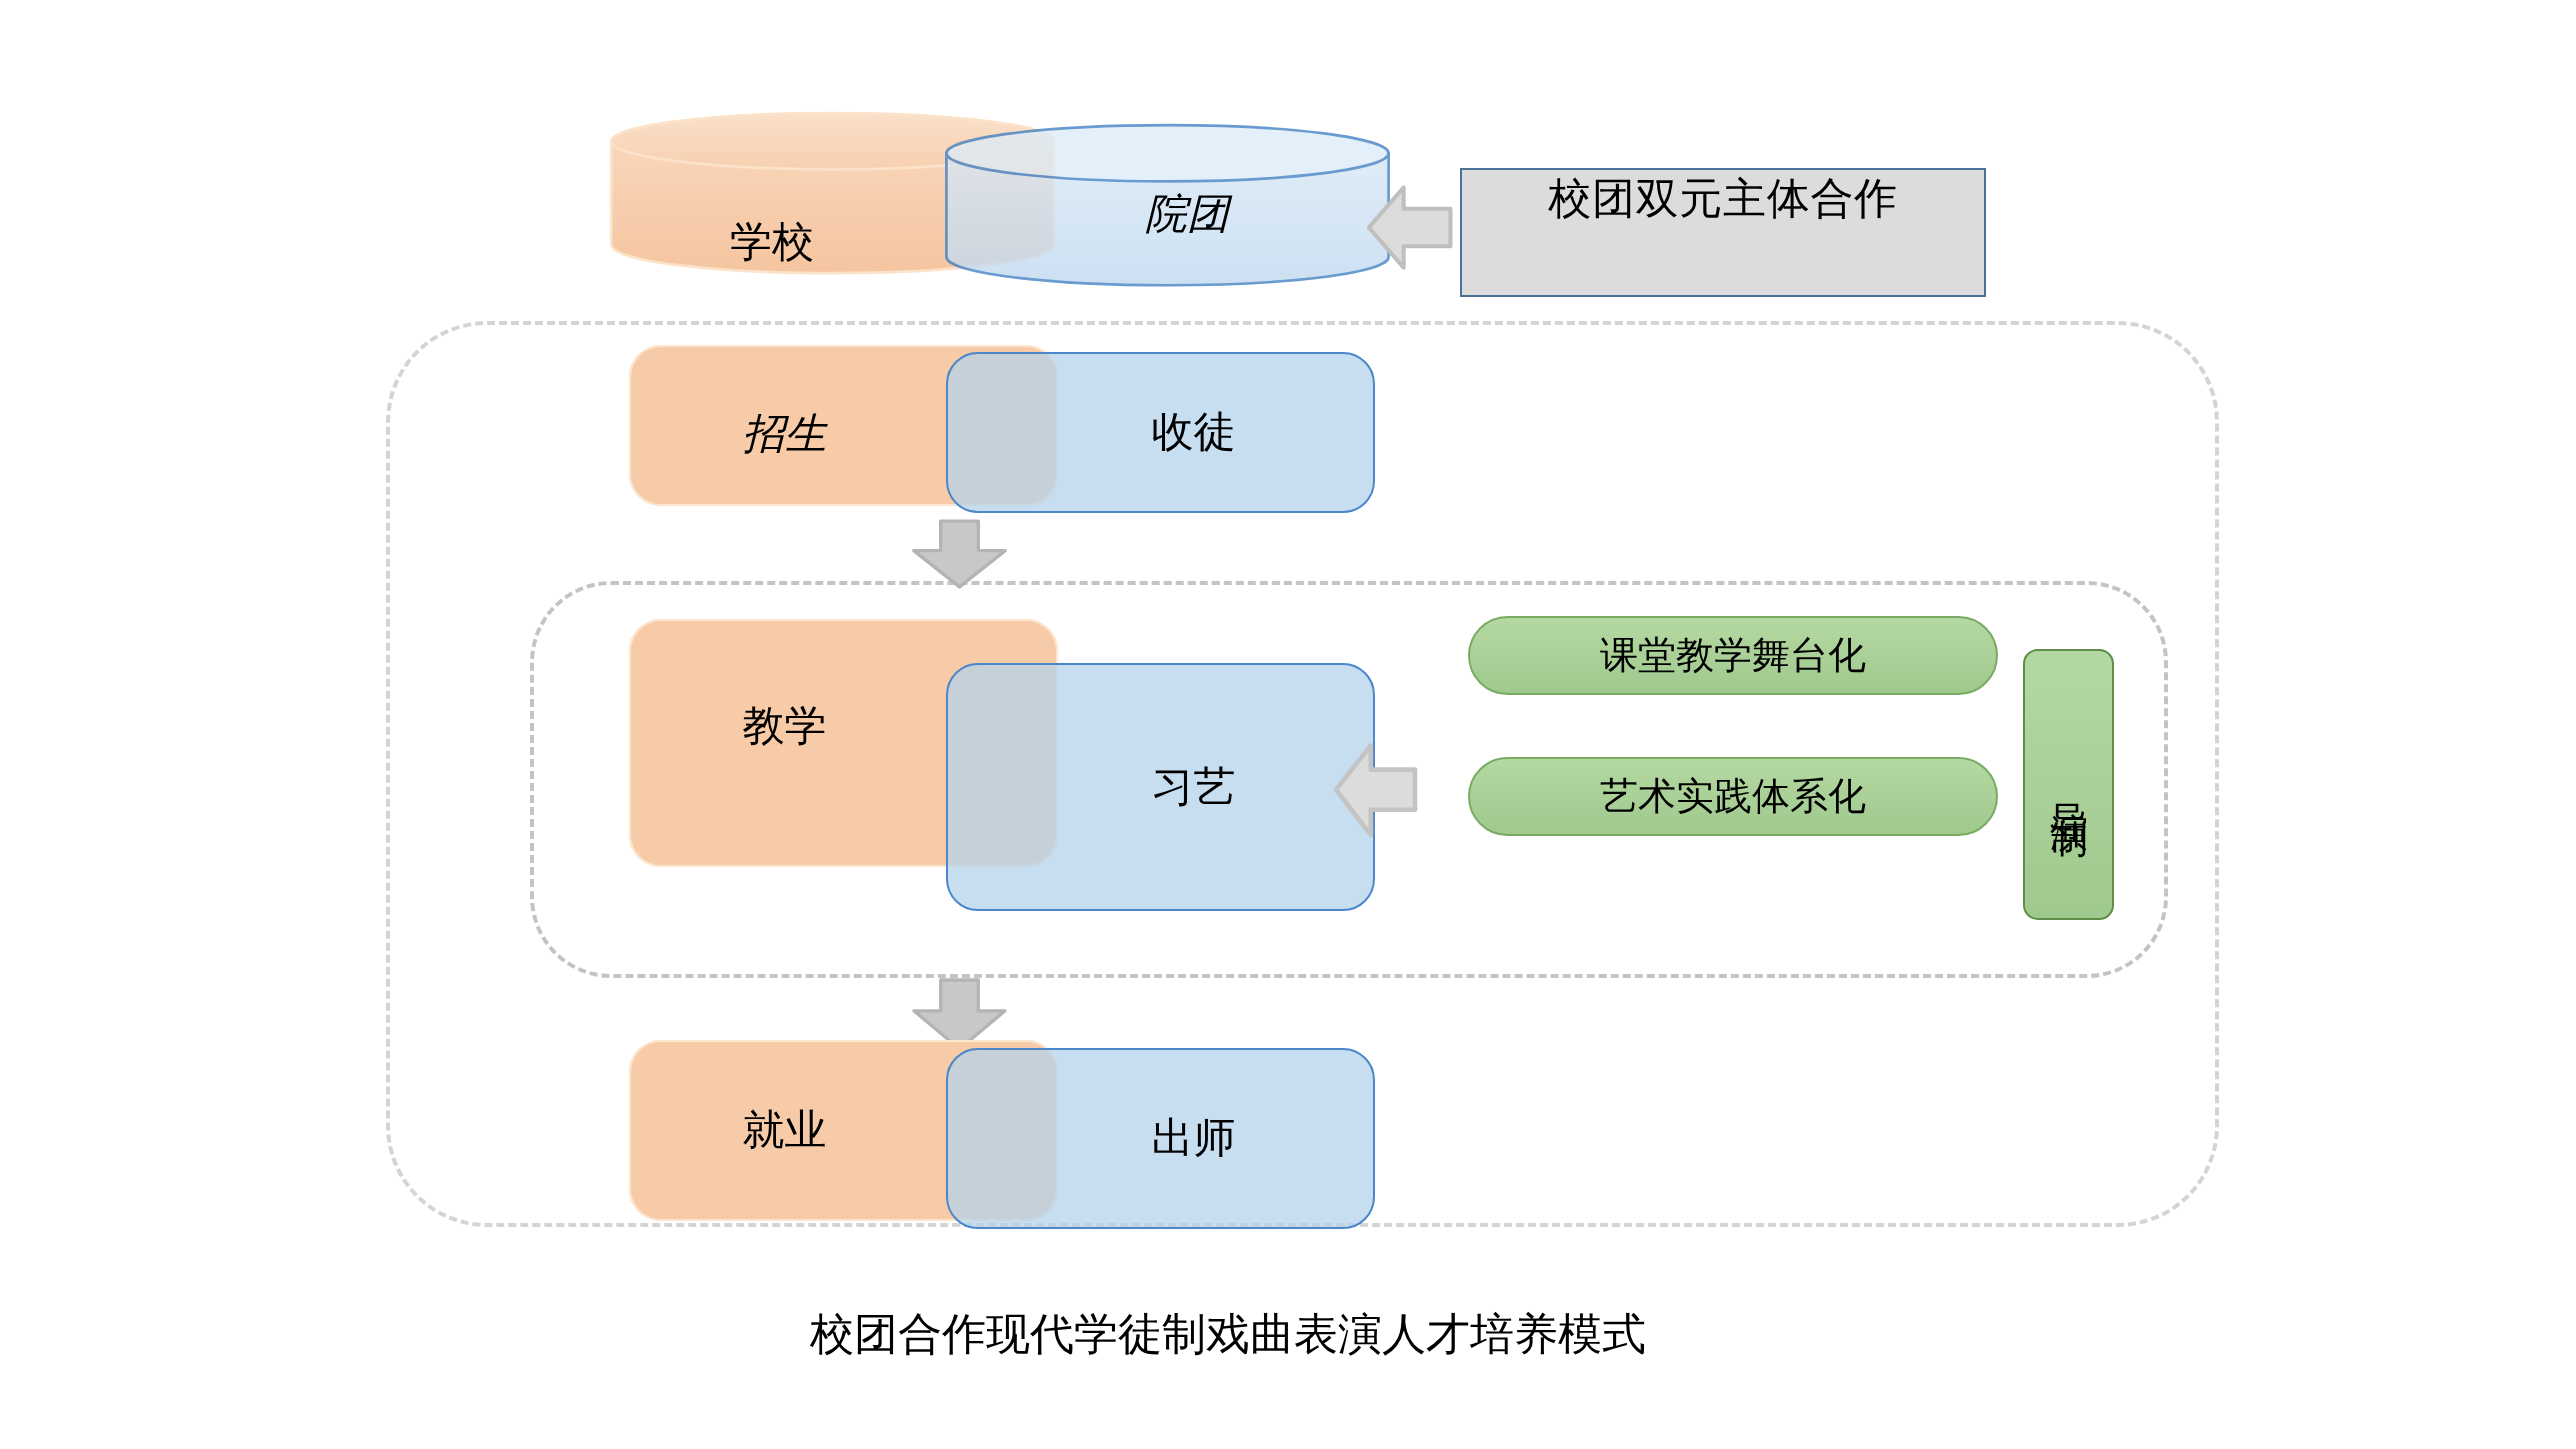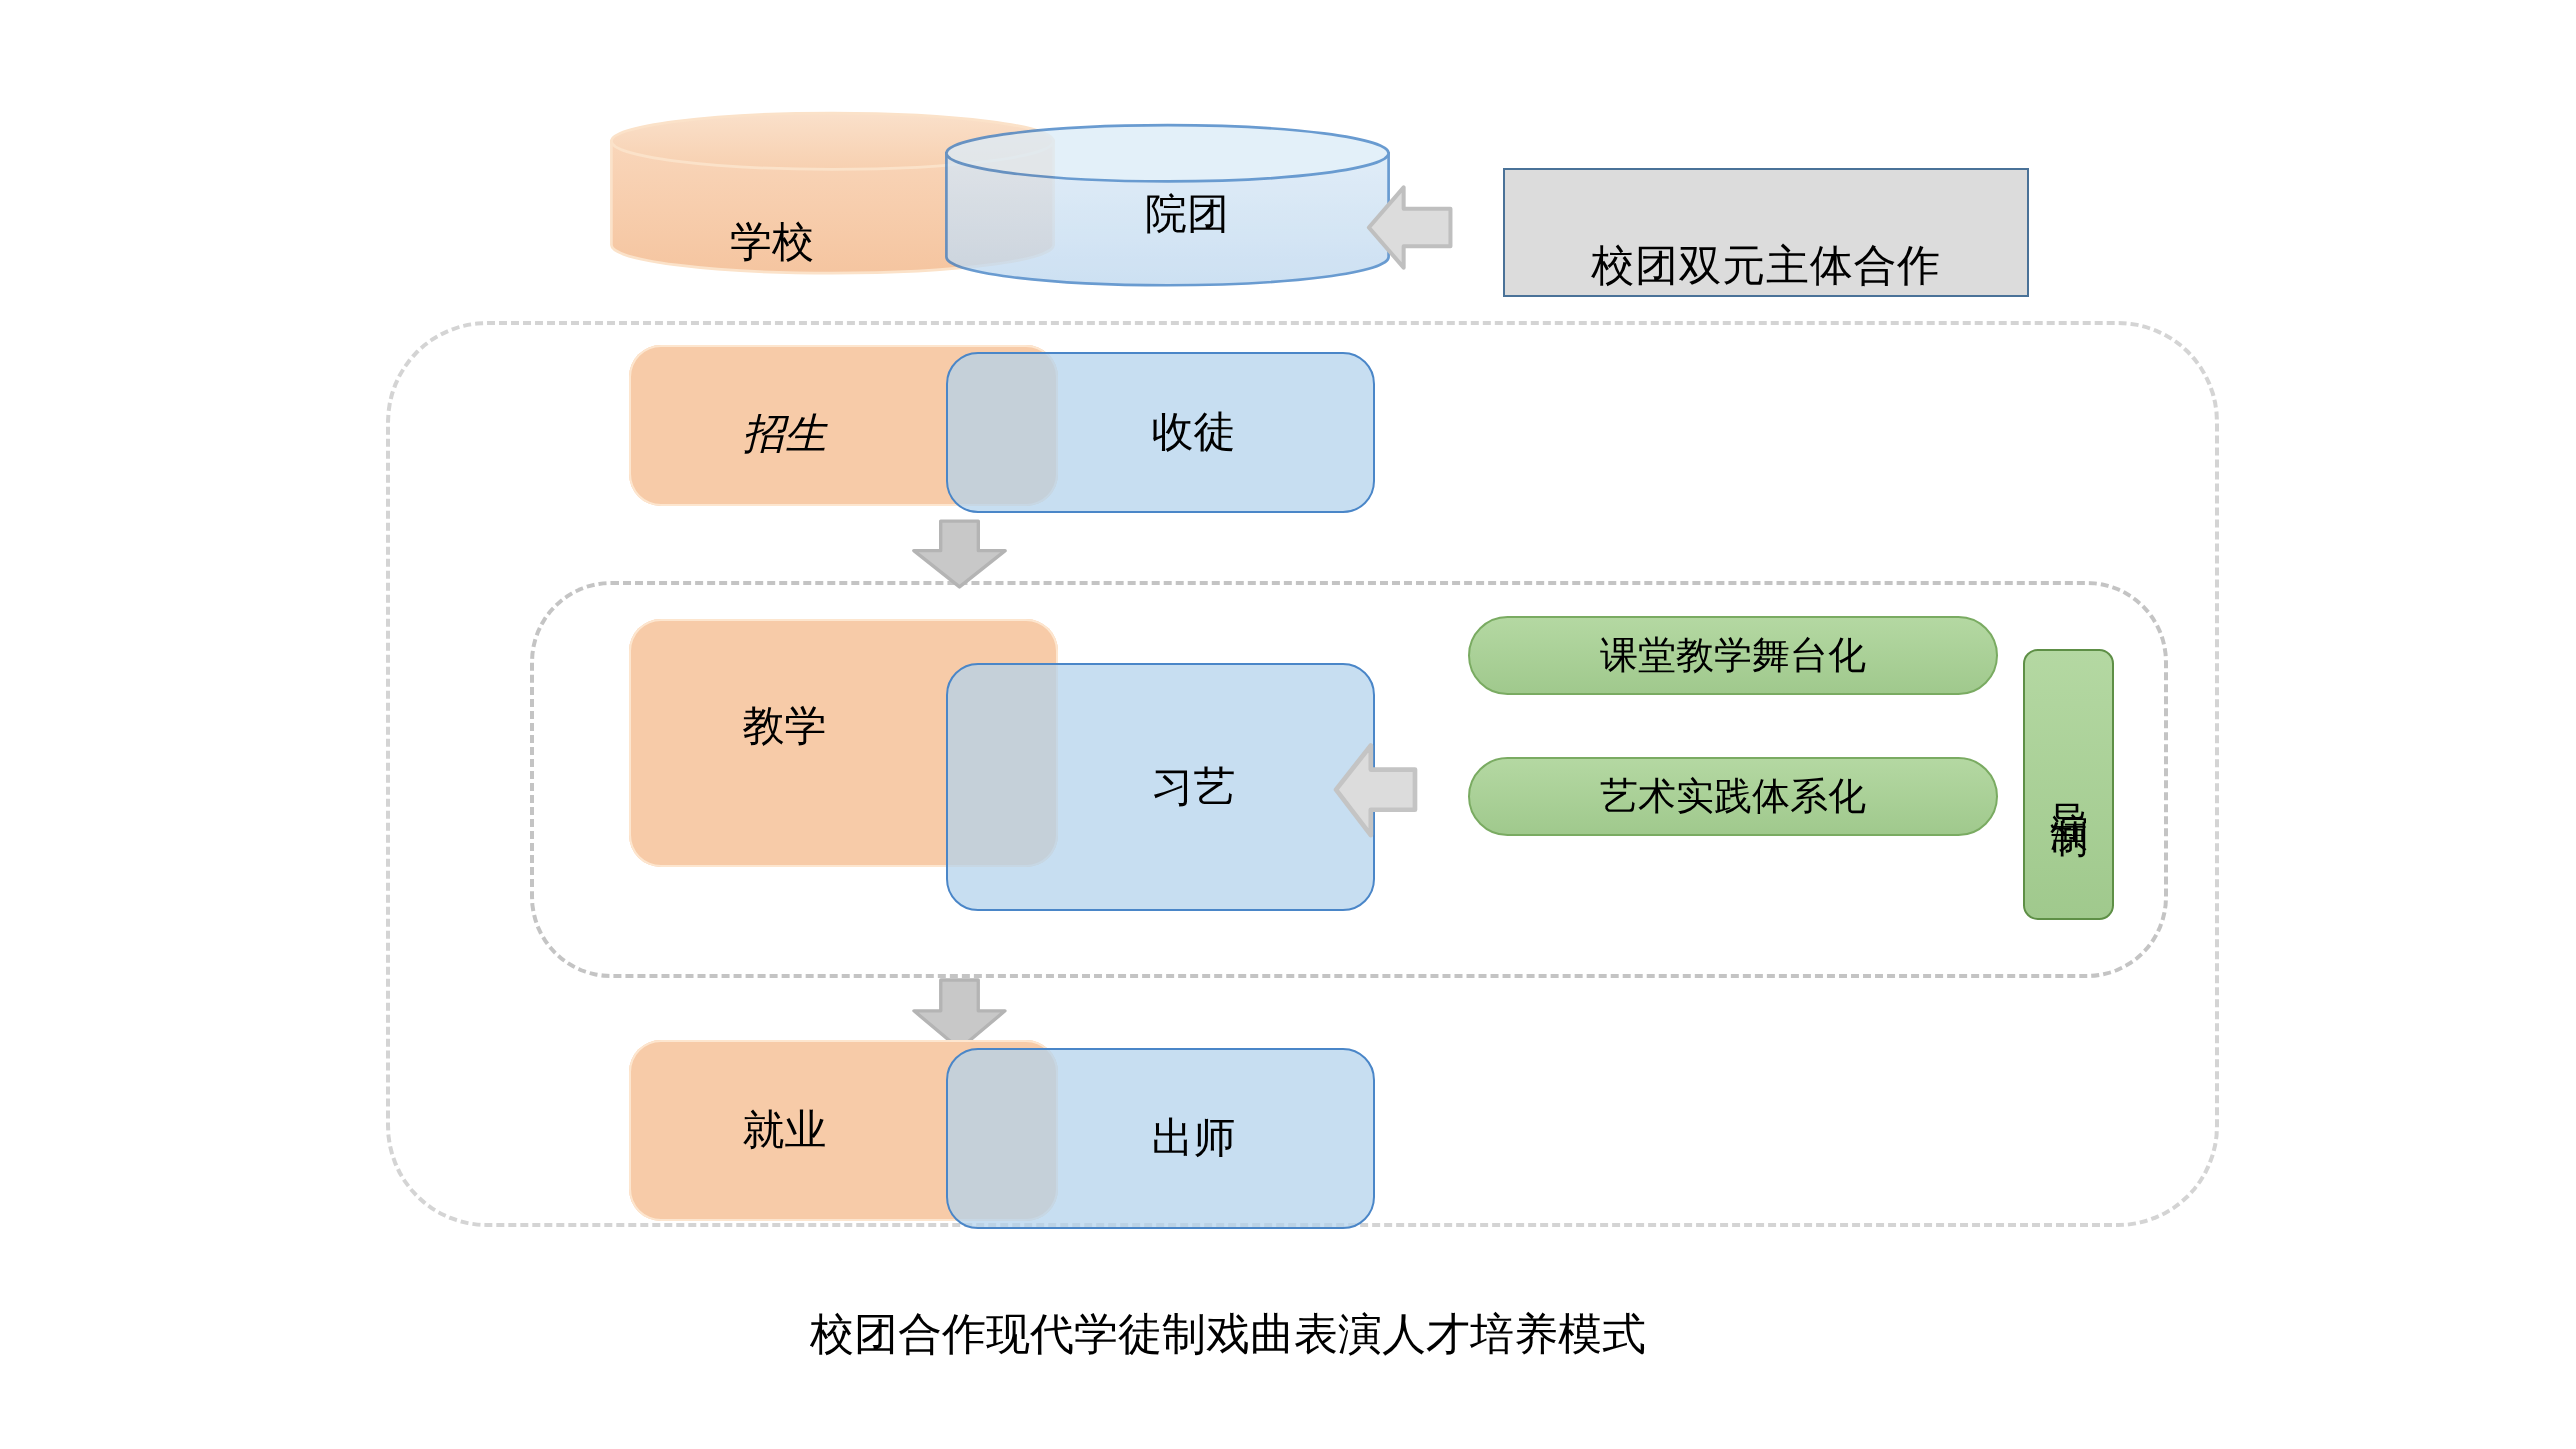--- a/index.html
+++ b/index.html
@@ -72,25 +72,24 @@
     color: #000;
   }
 
   
   .callout {
     position: absolute;
     box-sizing: border-box;
     background: #dcdcdc;
     border: 2.7px solid #4a7298;
     display: flex;
-    align-items: flex-end;
+    align-items: flex-start;
     justify-content: center;
     font-size: 43px;
     letter-spacing: 0.7px;
-    margin-left: 43px;
   }
 
   
   .pill {
     position: absolute;
     box-sizing: border-box;
     background: linear-gradient(180deg, #b4d8a2 0%, #a0c98d 100%);
     border: 2px solid #7aab62;
     border-radius: 335px;
     display: flex;
@@ -156,21 +155,21 @@
         <ellipse cx="340" cy="60" rx="330" ry="42" fill="url(#orangeTop)" stroke="#fbe2c9" stroke-width="4"></ellipse>
       </g>
 
       <g opacity="0.78">
         <path d="M 510 78 L 510 233 A 330 42 0 0 0 1170 233 L 1170 78 Z" fill="url(#blueCyl)" stroke="#3f7fc4" stroke-width="4"></path>
         <ellipse cx="840" cy="78" rx="330" ry="42" fill="#dcecf8" stroke="#3f7fc4" stroke-width="4"></ellipse>
       </g>
     </svg>
   </div>
   <div class="node" style="left:678px; top:171px; width:188px; height:60px; font-size:42px;margin-top:41px;">学校</div>
-  <div class="node" style="left:1093px; top:184px; width:188px; height:60px; font-size:42px;">院团</div>
+  <div class="node" style="left:1093px; top:184px; width:188px; height:60px; font-size:42px;font-style:italic;">院团</div>
 
   <div class="cyl" style="left:1362px; top:174px; width:94px; height:107px;">
     <svg width="94" height="107" viewBox="0 0 140 160">
       <path d="M 10 80 L 62 20 L 62 52 L 132 52 L 132 108 L 62 108 L 62 140 Z" fill="#dcdcdc" stroke="#bfbfbf" stroke-width="6" stroke-linejoin="round"></path>
     </svg>
   </div>
   <div class="callout" style="left:1460px; top:168px; width:526px; height:129px;">
     <span>校团双元主体合作</span>
   </div>
 

